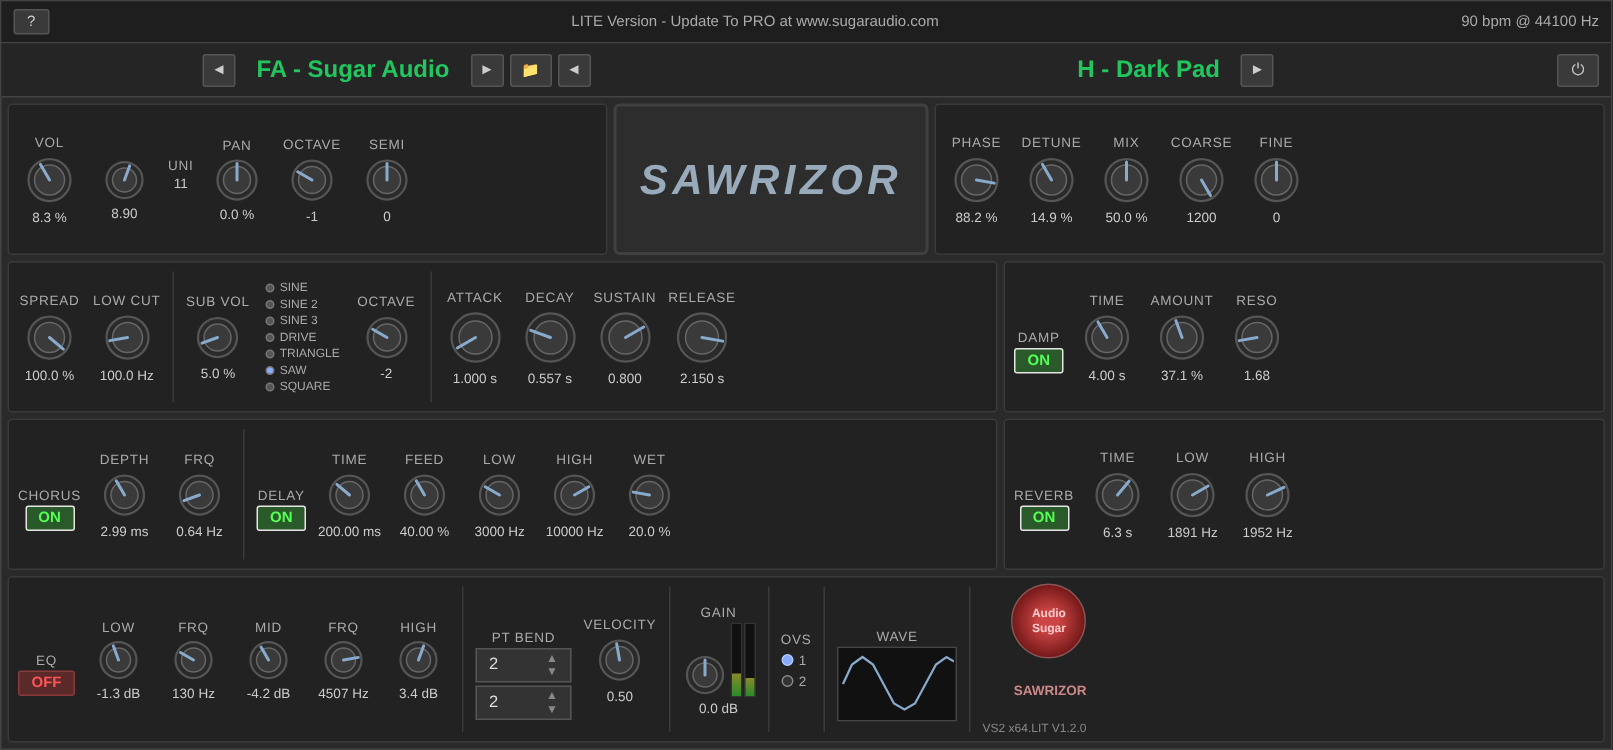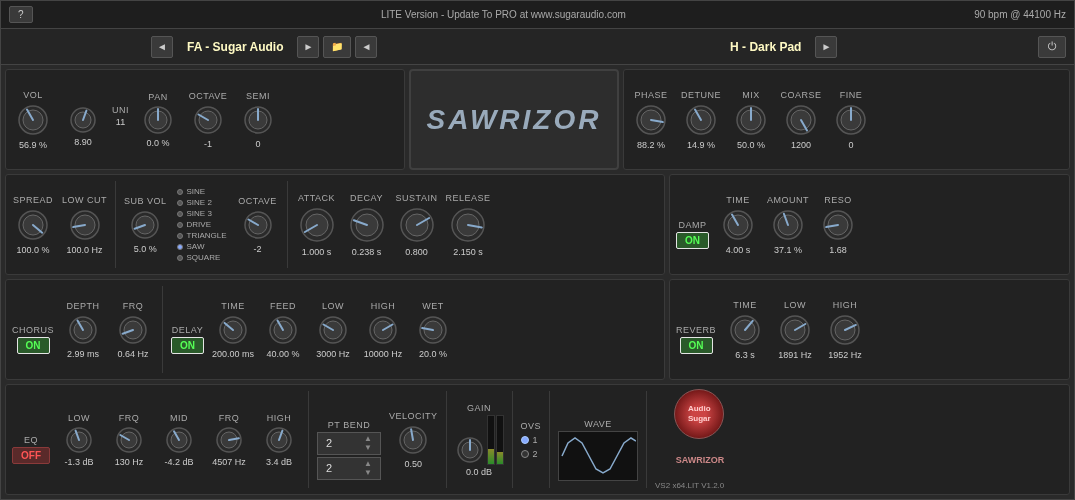--- a/index.html
+++ b/index.html
@@ -53,22 +53,22 @@
       gap: 4px;
     }
     .nav-section {
       display: flex;
       align-items: center;
       gap: 4px;
       flex: 1;
       justify-content: center;
     }
     .nav-label {
-      color: #fef9c3;
-      font-size: 12px;
+      color: #22c55e;
+      font-size: 16px;
       font-weight: bold;
       padding: 0 10px;
     }
     .nav-btn {
       background: #3a3a3a;
       border: 1px solid #555;
       color: #ccc;
       width: 22px;
       height: 22px;
       display: flex;
@@ -354,21 +354,21 @@
 
       <div class="panel row1-left">
 
         <div class="knob-group">
           <span class="knob-label">VOL</span>
           <svg class="knob-svg" width="36" height="36" viewBox="0 0 36 36">
             <circle cx="18" cy="18" r="14" fill="#2a2a2a" stroke="#555" stroke-width="1.5"></circle>
             <circle cx="18" cy="18" r="10" fill="#3a3a3a" stroke="#666" stroke-width="1"></circle>
             <line x1="18" y1="18" x2="18" y2="6" stroke="#88aacc" stroke-width="2" stroke-linecap="round" transform="rotate(-30 18 18)"></line>
           </svg>
-          <span class="knob-value">56.9 %</span>
+          <span class="knob-value">8.3 %</span>
         </div>
 
         <div class="knob-group">
           <span class="knob-label" style="visibility:hidden">X</span>
           <svg class="knob-svg" width="30" height="30" viewBox="0 0 30 30">
             <circle cx="15" cy="15" r="12" fill="#2a2a2a" stroke="#555" stroke-width="1.5"></circle>
             <circle cx="15" cy="15" r="8" fill="#3a3a3a" stroke="#666" stroke-width="1"></circle>
             <line x1="15" y1="15" x2="15" y2="5" stroke="#88aacc" stroke-width="2" stroke-linecap="round" transform="rotate(20 15 15)"></line>
           </svg>
           <span class="knob-value">8.90</span>
@@ -546,21 +546,21 @@
           </svg>
           <span class="knob-value">1.000 s</span>
         </div>
         <div class="knob-group">
           <span class="knob-label">DECAY</span>
           <svg class="knob-svg" width="40" height="40" viewBox="0 0 40 40">
             <circle cx="20" cy="20" r="16" fill="#2a2a2a" stroke="#555" stroke-width="1.5"></circle>
             <circle cx="20" cy="20" r="11" fill="#3a3a3a" stroke="#666" stroke-width="1"></circle>
             <line x1="20" y1="20" x2="20" y2="6" stroke="#88aacc" stroke-width="2" stroke-linecap="round" transform="rotate(-70 20 20)"></line>
           </svg>
-          <span class="knob-value">0.238 s</span>
+          <span class="knob-value">0.557 s</span>
         </div>
         <div class="knob-group">
           <span class="knob-label">SUSTAIN</span>
           <svg class="knob-svg" width="40" height="40" viewBox="0 0 40 40">
             <circle cx="20" cy="20" r="16" fill="#2a2a2a" stroke="#555" stroke-width="1.5"></circle>
             <circle cx="20" cy="20" r="11" fill="#3a3a3a" stroke="#666" stroke-width="1"></circle>
             <line x1="20" y1="20" x2="20" y2="6" stroke="#88aacc" stroke-width="2" stroke-linecap="round" transform="rotate(60 20 20)"></line>
           </svg>
           <span class="knob-value">0.800</span>
         </div>

